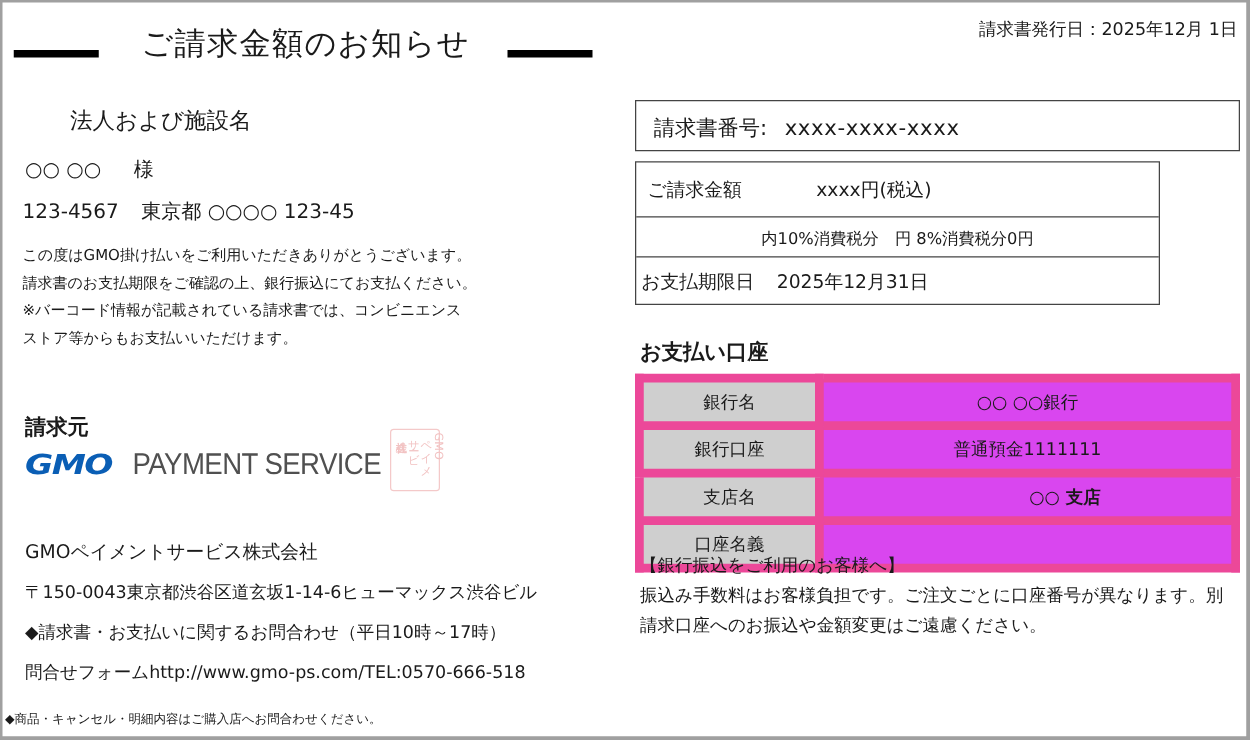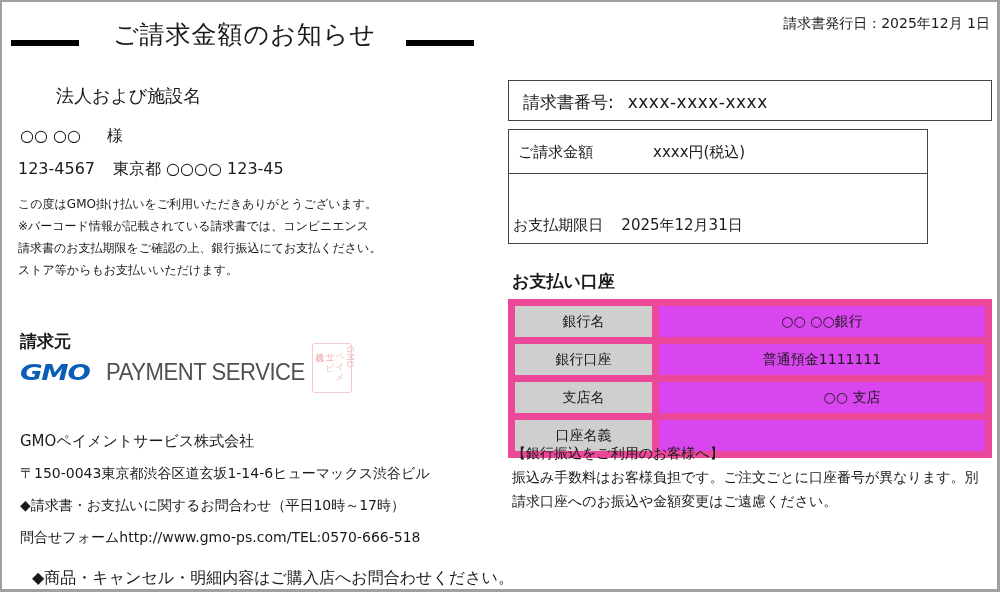--- a/index.html
+++ b/index.html
@@ -46,21 +46,21 @@
     display: flex; flex-direction: row-reverse; justify-content: space-around;
     padding: 2px; box-sizing: border-box;
   }
   .seal span { writing-mode: vertical-rl; }
 
   .company { left: 20px; top: 432px; font-size: 15px; }
   .c-addr { left: 20px; top: 465px; font-size: 14px; }
   .contact1 { left: 20px; top: 497px; font-size: 14px; }
   .contact2 { left: 20px; top: 529px; font-size: 14px; }
   .contact2 .tel { }
-  .contact3 { left: 32px; top: 568px; font-size: 16px; text-align: center; }
+  .contact3 { left: 4px; top: 568px; font-size: 10px; text-align: center; }
 
   .box { position: absolute; border: 1px solid #444; box-sizing: border-box; }
   .inv-no { left: 508px; top: 80px; width: 484px; height: 41px; }
   .inv-no .txt { position: absolute; left: 14px; top: 10px; font-size: 17px; }
   .inv-no .val { margin-left: 14px; letter-spacing: 0.5px; margin-top: 44px; }
 
   .amount-box { left: 508px; top: 129px; width: 420px; height: 115px; }
   .amount-box .row { position: absolute; left: 0; right: 0; border-bottom: 1px solid #444; box-sizing: border-box; }
   .amount-box .r1 { top: 0; height: 44px; }
   .amount-box .r2 { top: 44px; height: 32px; }
@@ -95,22 +95,22 @@
 
 <div class="abs corp">法人および施設名</div>
 <div class="abs customer">
   <span>○○ ○○</span><span class="sama">様</span>
 </div>
 <div class="abs address">
   <span>123-4567</span><span class="sp">東京都 ○○○○ 123-45</span>
 </div>
 <div class="abs greeting">
   <div>この度はGMO掛け払いをご利用いただきありがとうございます。</div>
+  <div>請求書のお支払期限をご確認の上、銀行振込にてお支払ください。</div>
   <div>※バーコード情報が記載されている請求書では、コンビニエンス</div>
-  <div>請求書のお支払期限をご確認の上、銀行振込にてお支払ください。</div>
   <div>ストア等からもお支払いいただけます。</div>
 </div>
 
 <div class="abs issuer-label">請求元</div>
 <div class="abs logo">
   <span class="gmo">GMO</span>
   <span class="ps">PAYMENT SERVICE</span>
 </div>
 <div class="abs seal">
   <span>GMO</span>
@@ -131,41 +131,44 @@
   <div class="txt">
     <span>請求書番号:</span><span class="val">xxxx-xxxx-xxxx</span>
   </div>
 </div>
 
 <div class="box amount-box">
   <div class="row r1">
     <span class="lbl">ご請求金額</span>
     <span class="val">xxxx円(税込)</span>
   </div>
+  <div class="row r2">
+    <div class="txt">内10%消費税分　円 8%消費税分0円</div>
+  </div>
   <div class="row r3">
     <div class="txt">
       <span>お支払期限日</span><span class="date">2025年12月31日</span>
     </div>
   </div>
 </div>
 
 <div class="abs pay-title">お支払い口座</div>
 <table class="bank">
   <tbody>
       <tr>
     <td class="k">銀行名</td>
     <td class="v">○○ ○○銀行</td>
   </tr>
   <tr>
     <td class="k">銀行口座</td>
     <td class="v">普通預金1111111</td>
   </tr>
   <tr>
     <td class="k">支店名</td>
-    <td class="v" style="padding-left:60px;">○○ 支店</td>
+    <td class="v" style="padding-left:60px;font-weight:bold;">○○ 支店</td>
   </tr>
   <tr>
     <td class="k">口座名義</td>
     <td class="v"></td>
   </tr>
 </tbody>
   </table>
 
 <div class="abs notice">
   <div>【銀行振込をご利用のお客様へ】</div>

